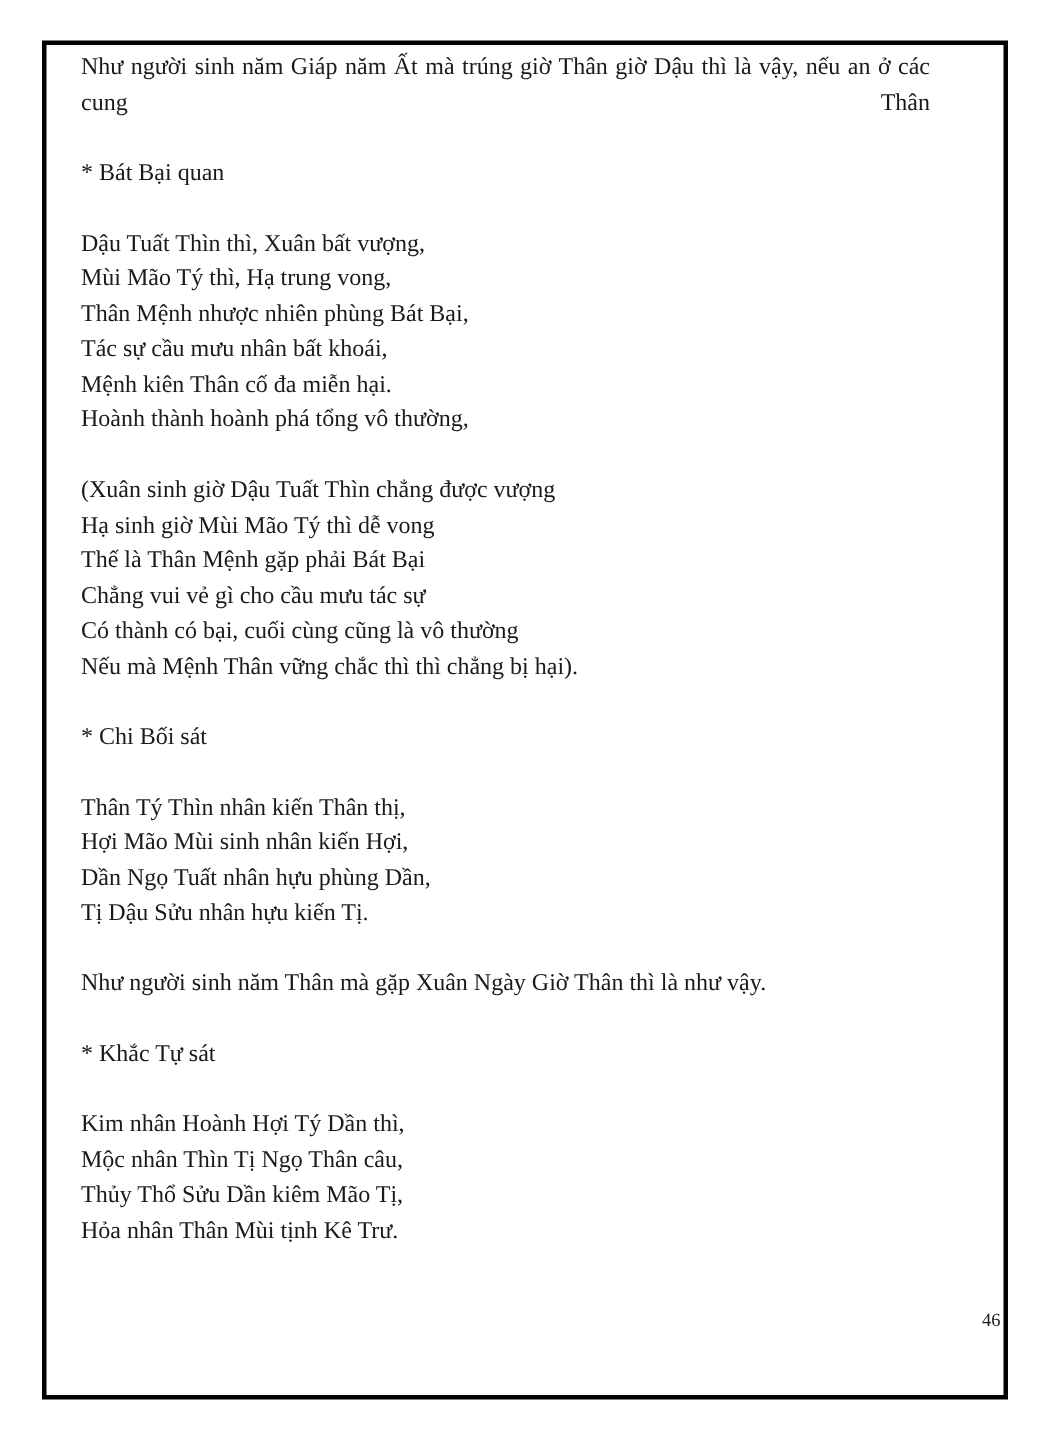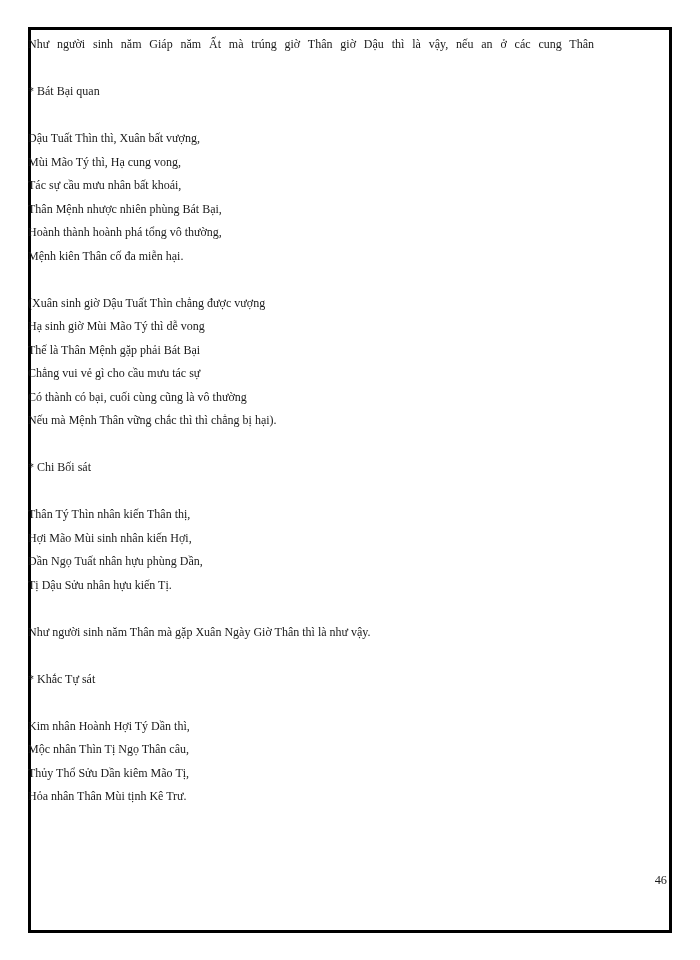--- a/index.html
+++ b/index.html
@@ -19,24 +19,24 @@
       position: absolute;
       left: 28px;
       top: 27px;
       width: 638px;
       height: 900px;
       border: 3px solid #000000;
       box-sizing: content-box;
     }
     .content {
       position: absolute;
-      left: 28px;
+      left: 54px;
       top: 33px;
       width: 566px;
-      font-size: 12px;
+      font-size: 16px;
       line-height: 23.5px;
     }
     .para {
       margin: 0;
       text-align: justify;
     }
     .line {
       display: block;
       white-space: nowrap;
     }
@@ -63,25 +63,25 @@
     <span class="line" style="white-space:normal;text-align-last:justify;display:block;">Như người sinh năm Giáp năm Ất mà trúng giờ Thân giờ Dậu thì là vậy, nếu an ở các cung Thân</span>
   </p>
 
   <div class="gap"></div>
 
   <div>
     <span class="line">* Bát Bại quan</span>
     <div class="gap"></div>
     <div>
       <span class="line">Dậu Tuất Thìn thì, Xuân bất vượng,</span>
-      <span class="line">Mùi Mão Tý thì, Hạ cung vong,</span>
+      <span class="line">Mùi Mão Tý thì, Hạ trung vong,</span>
+      <span class="line">Thân Mệnh nhược nhiên phùng Bát Bại,</span>
       <span class="line">Tác sự cầu mưu nhân bất khoái,</span>
-      <span class="line">Thân Mệnh nhược nhiên phùng Bát Bại,</span>
+      <span class="line">Mệnh kiên Thân cố đa miễn hại.</span>
       <span class="line">Hoành thành hoành phá tổng vô thường,</span>
-      <span class="line">Mệnh kiên Thân cố đa miễn hại.</span>
     </div>
     <div class="gap"></div>
     <div>
       <span class="line">(Xuân sinh giờ Dậu Tuất Thìn chẳng được vượng</span>
       <span class="line">Hạ sinh giờ Mùi Mão Tý thì dễ vong</span>
       <span class="line">Thế là Thân Mệnh gặp phải Bát Bại</span>
       <span class="line">Chẳng vui vẻ gì cho cầu mưu tác sự</span>
       <span class="line">Có thành có bại, cuối cùng cũng là vô thường</span>
       <span class="line">Nếu mà Mệnh Thân vững chắc thì thì chẳng bị hại).</span>
     </div>

